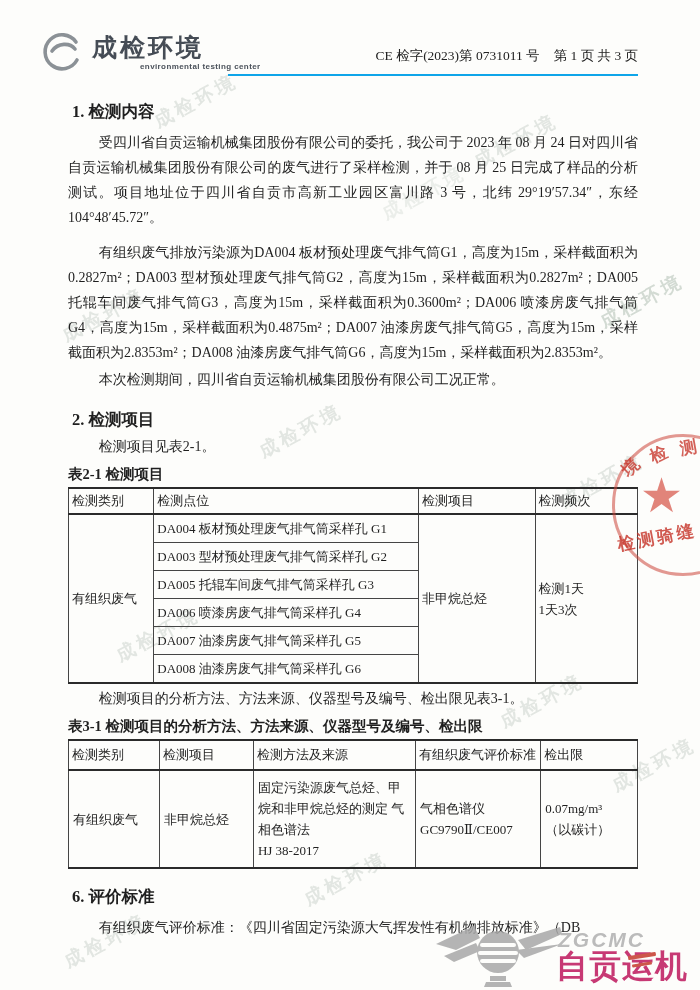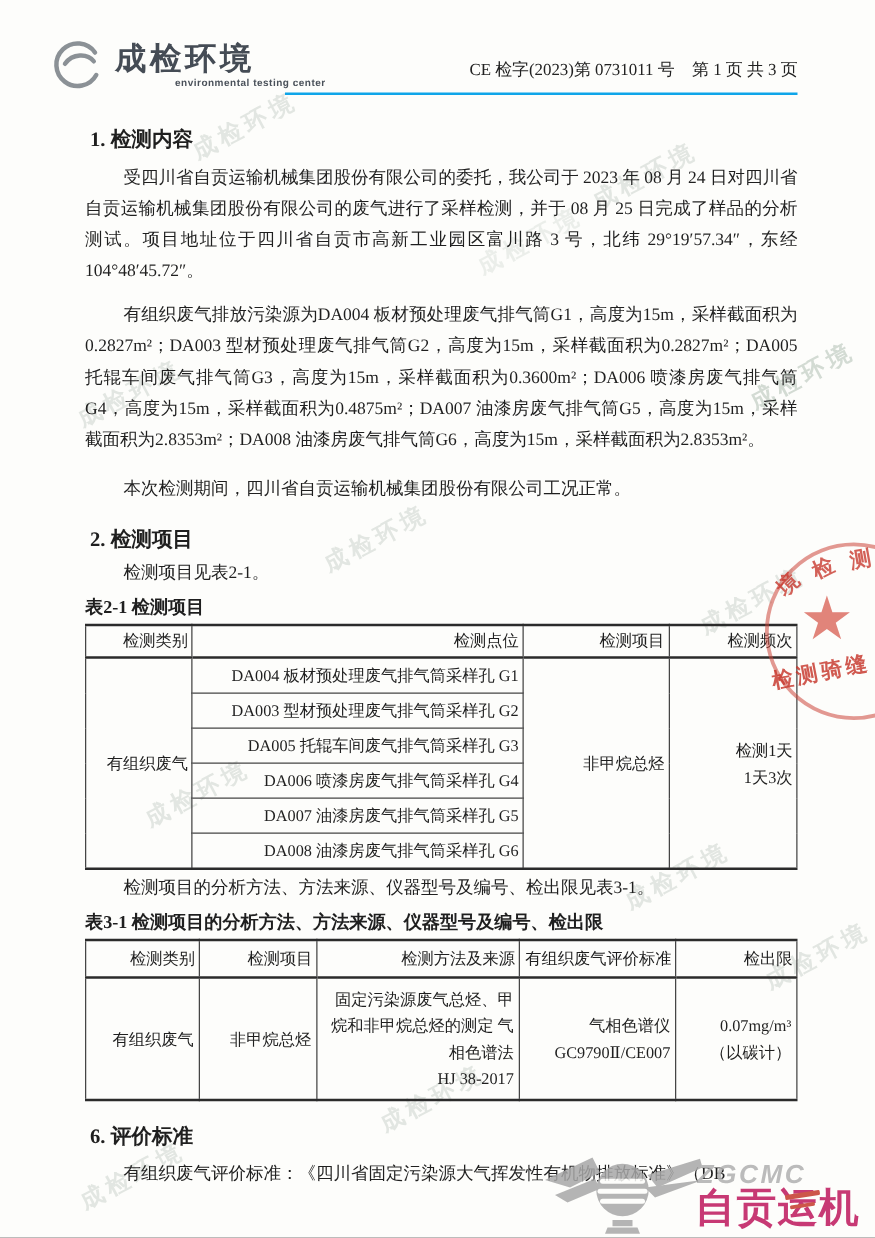--- a/index.html
+++ b/index.html
@@ -18,25 +18,25 @@
   .hdr-right{flex:1;border-bottom:2px solid #0ea5e9;text-align:right;padding-bottom:9px;
     font-size:13.5px;white-space:nowrap;color:#222;}
   .hdr-right .gap{display:inline-block;width:14px;}
   
   .content{padding:0 62px 0 68px;position:relative;z-index:2;}
   .sec-h{font-size:16.5px;font-weight:bold;margin:24px 0 0 4px;line-height:24px;}
   .sec-h.mt-s{margin-top:16px;}
   .sec-h.mt-m{margin-top:10px;}
   .sec-h.mt-l{margin-top:16px;}
   .para{margin:6px 0 0;text-indent:2.2em;font-size:14px;line-height:25px;text-align:justify;}
-  .para.tight{margin-top:14px;}
+  .para.tight{margin-top:2px;}
   .para.loose{margin-top:10px;}
   .intro{margin:2px 0 0;text-indent:2.2em;font-size:14px;line-height:25px;}
   .tbl-title{margin:4px 0 2px;text-align:left;font-weight:bold;font-size:14.5px;line-height:22px;}
-  table{width:100%;border-collapse:collapse;font-size:13px;text-align:right;
+  table{width:100%;border-collapse:collapse;font-size:13px;text-align:left;
     border-top:2px solid #2b2b2b;border-bottom:2px solid #2b2b2b;}
   th,td{border:1px solid #454545;padding:2px 3px;vertical-align:middle;font-weight:normal;}
   thead th{border-bottom:2px solid #2b2b2b;height:20px;}
   .t21 tbody td{height:23px;}
   .t31 thead th{height:24px;}
   .t31 tbody td{padding:6px 4px;line-height:21px;}
   .cellline{line-height:21px;}
   
   .wm{position:absolute;z-index:1;font-size:19px;letter-spacing:4px;color:rgba(130,152,136,.22);
       transform:rotate(-28deg);white-space:nowrap;font-weight:bold;pointer-events:none;}

